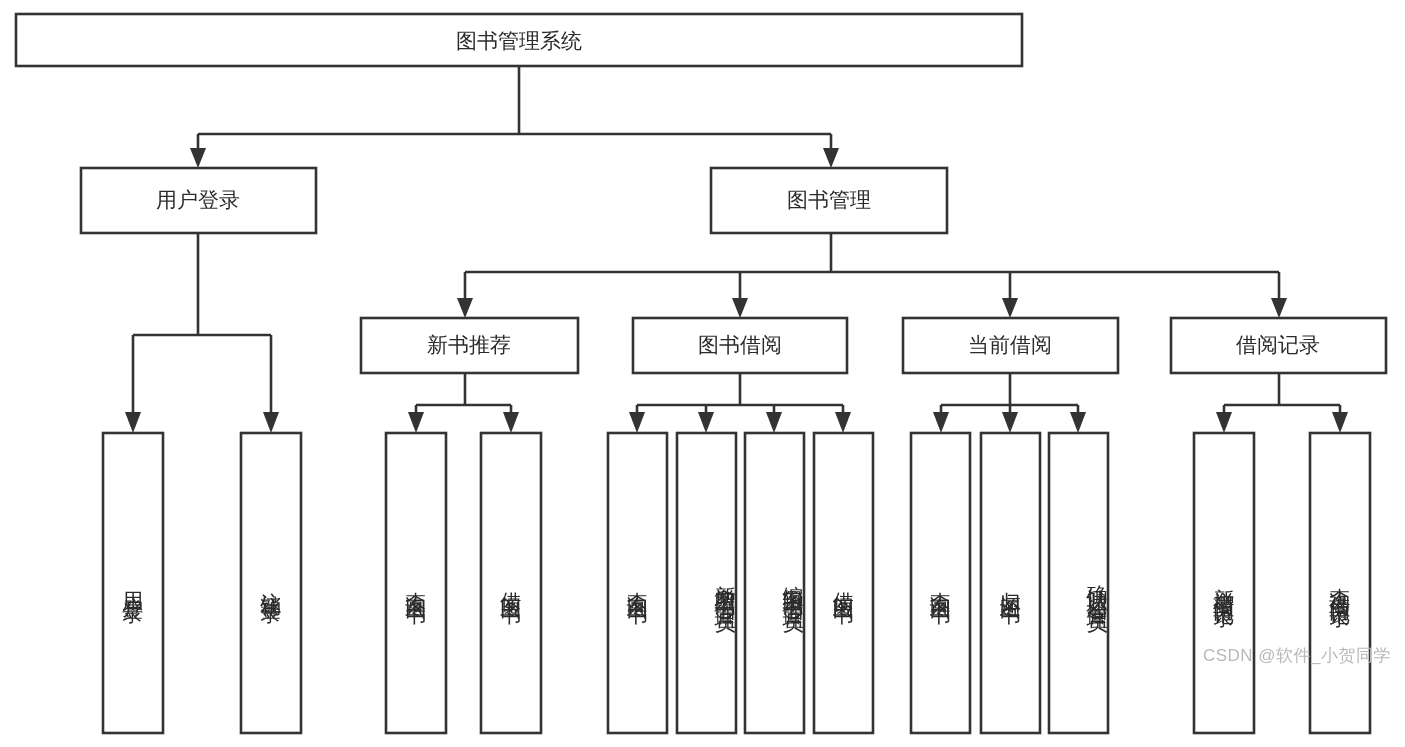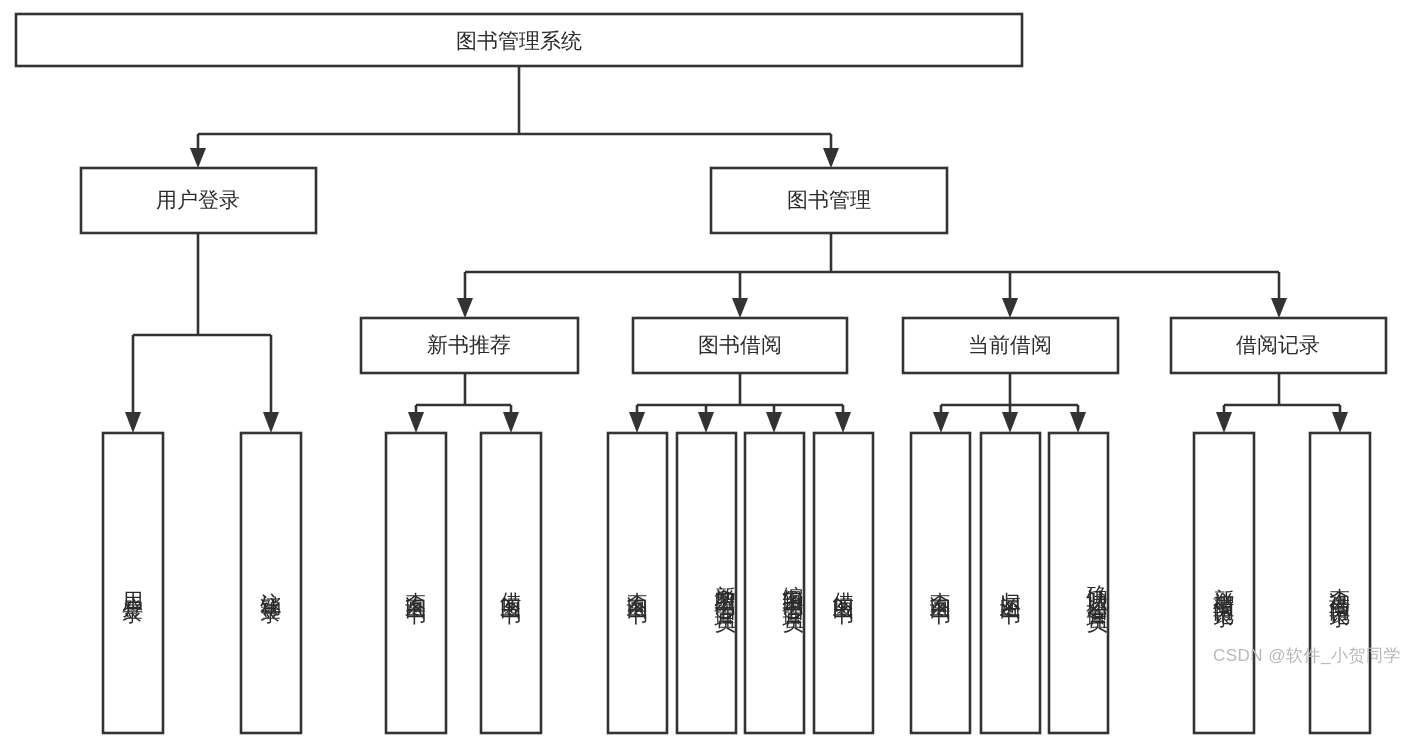--- a/index.html
+++ b/index.html
@@ -57,21 +57,21 @@
     font-size: 21px;
     line-height: 1.02;
     color: #2b2b2b;
     letter-spacing: 4px;
     text-align: center;
     white-space: nowrap;
     pointer-events: none;
   }
   #watermark {
     position: absolute;
-    right: 4px;
+    right: 14px;
     bottom: 4px;
     font-family: "Liberation Sans", "DejaVu Sans", sans-serif;
     font-size: 17px;
     color: #b8b8b8;
     letter-spacing: 0.5px;
     white-space: nowrap;
   }
 </style>
 </head>
 <body>

